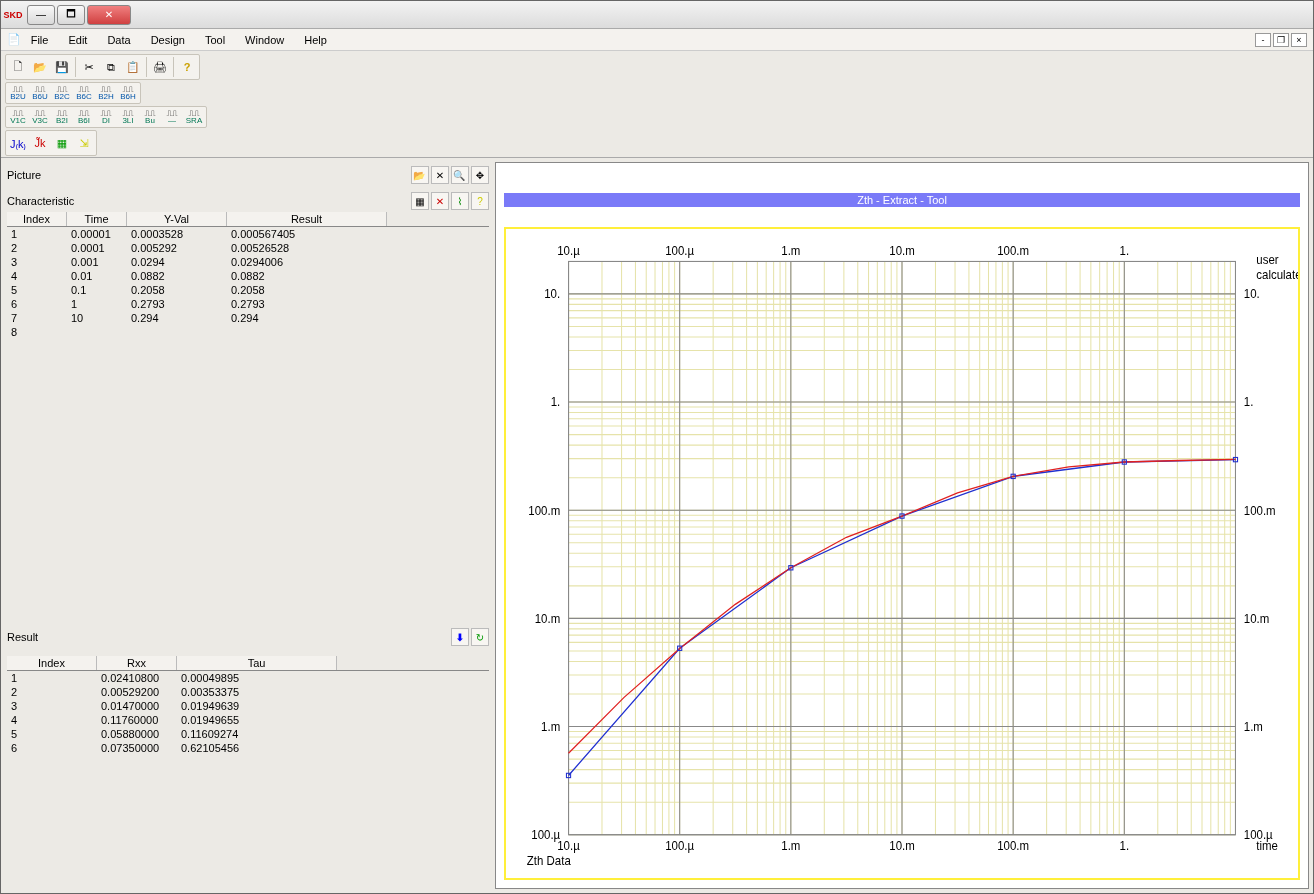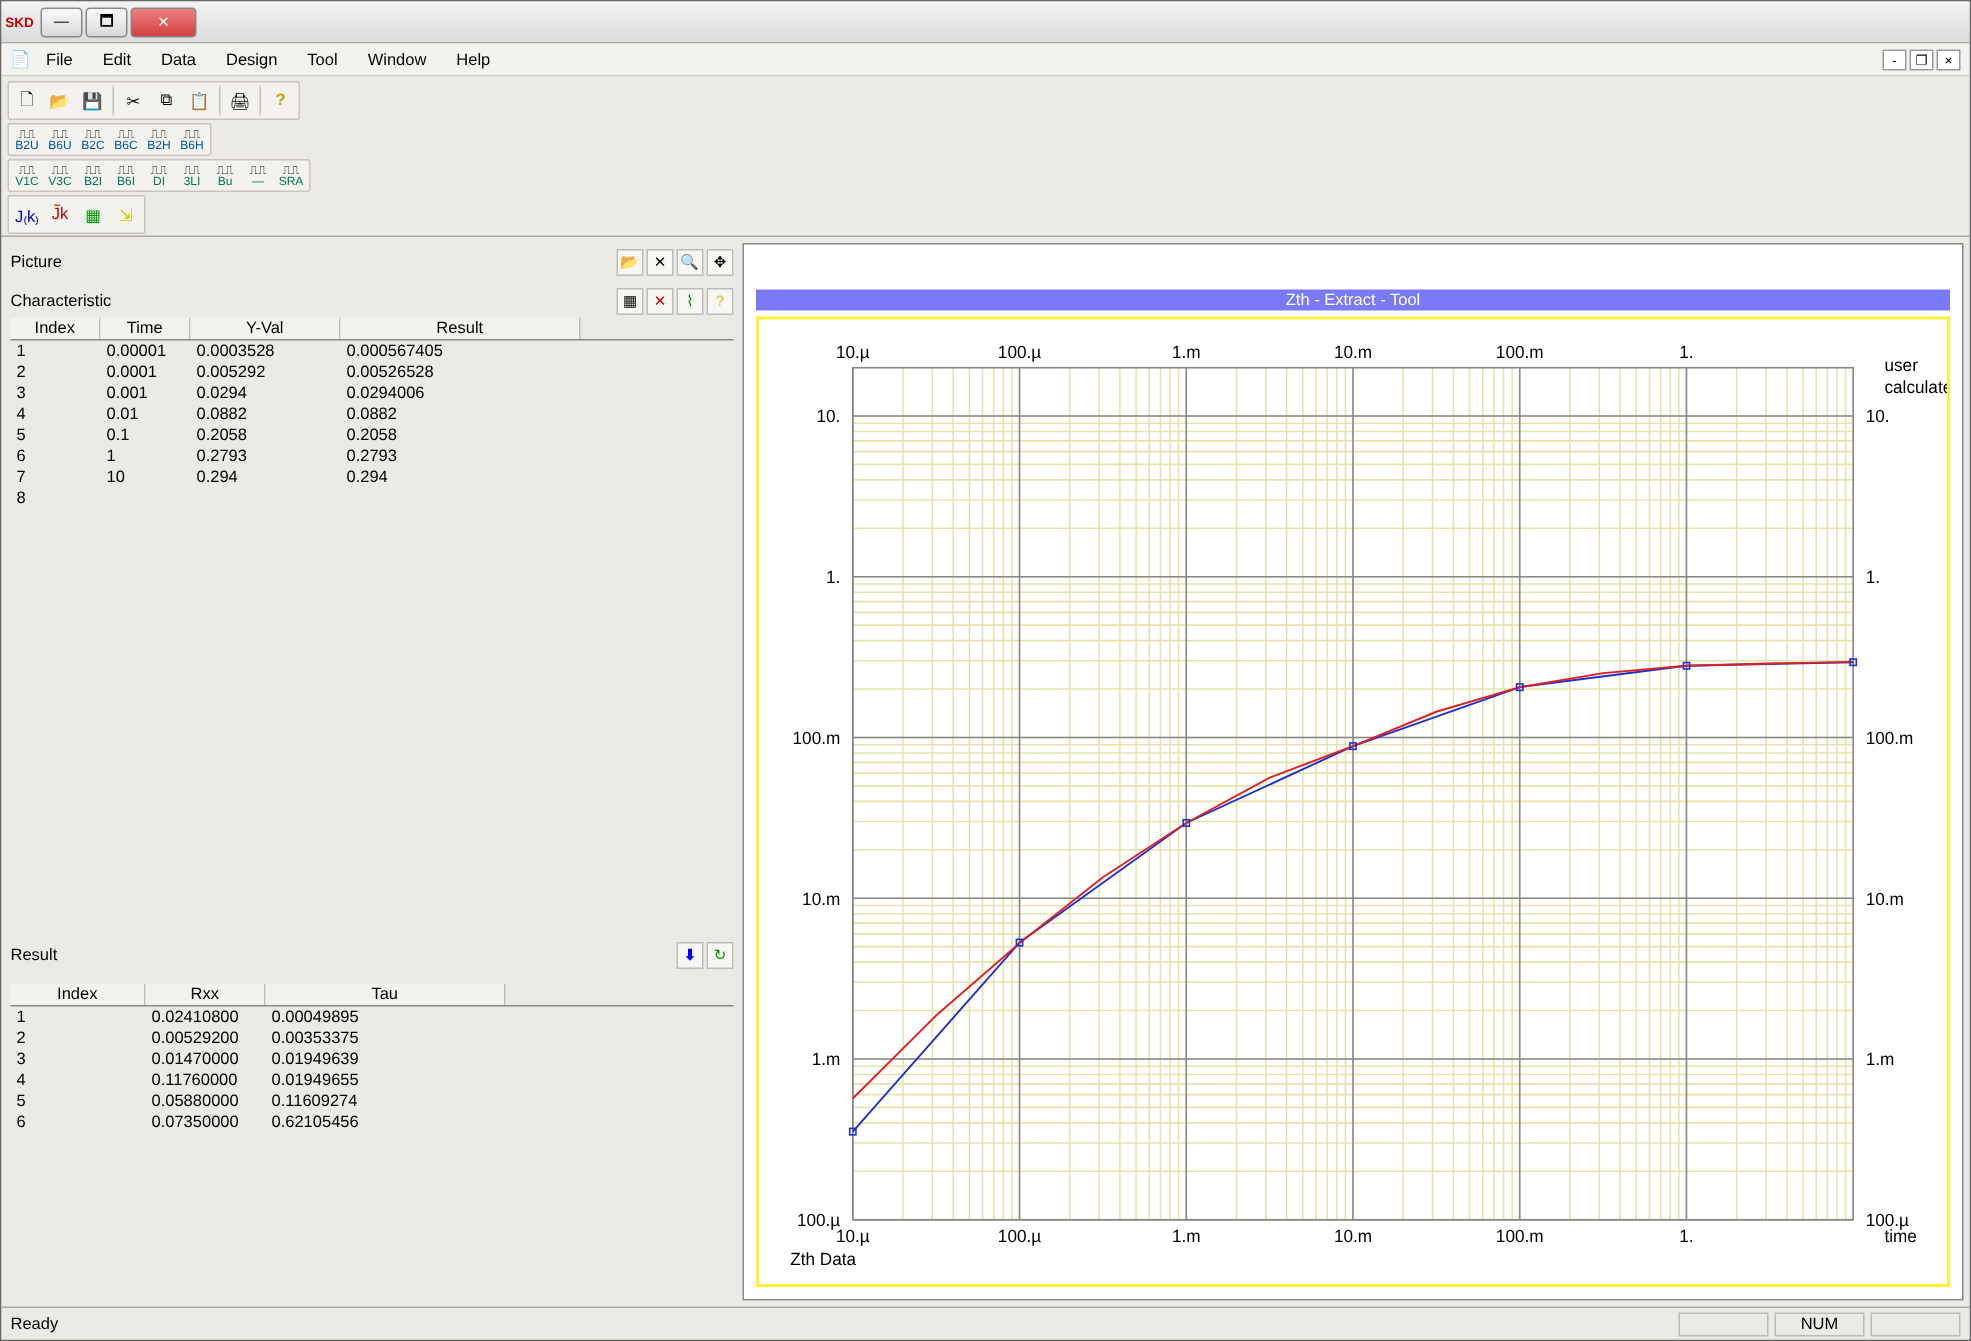--- a/index.html
+++ b/index.html
@@ -31,21 +31,21 @@
 .tblhdr div { padding:1px 4px; background:#f4f2ee; }
 .row { display:flex; }
 .row div { padding:0 4px; height:14px; line-height:14px; }
 .c-idx{width:60px}.c-tm{width:60px}.c-yv{width:100px}.c-res{width:160px}
 .r-idx{width:90px}.r-rxx{width:80px}.r-tau{width:160px}
 .char-body { height:395px; }
 .res-body { height:128px; }
 .rightpane { flex:1; display:flex; padding:2px;text-align:center; }
 .chart-area { flex:1; background:#fff; border:1px solid #888; display:flex; flex-direction:column; padding:30px 8px 8px 8px; }
 .chart-title { background:#7a7af8; color:#fff; padding:1px 4px; font-size:11px; }
-.chart-plot { flex:1; border:2px solid #ffef3a; position:relative; margin-top:4px; }
+.chart-plot { flex:1; border:2px solid #ffef3a; position:relative; margin-top:20px; }
 .status { height:22px; background:#eceae5; border-top:1px solid #aaa; display:flex; align-items:center; padding:0 6px; font-size:11px; }
 .status .sflex { flex:1; }
 .status .sbox { width:60px; border:1px solid #bbb; height:16px; margin-left:4px; display:flex; align-items:center; justify-content:center; }
 svg.plot { width:100%; height:100%; }
 .glabel { font-size:11px; fill:#000; }
 .gridline { stroke:#e6e3aa; stroke-width:1; }
 .majorgrid { stroke:#888; stroke-width:1; }
 .curve { fill:none; stroke-width:1.2; }
 .hdr-border{border-right:1px solid #bbb}
 </style>
@@ -485,21 +485,14 @@
               <text x="720" y="46" class="glabel" text-anchor="start">calculated</text>
               <text x="778" y="48" class="glabel" fill="#e02020">×</text>
               <text x="720" y="574" class="glabel" text-anchor="start">time</text>
               <text x="20" y="588" class="glabel" text-anchor="start">Zth Data</text>
             </svg>
         </div>
       </div>
     </div>
   </div>
 
-  <div class="status">
-    <span>Ready</span>
-    <span class="sflex"></span>
-    <div class="sbox"></div>
-    <div class="sbox">NUM</div>
-    <div class="sbox"></div>
-  </div>
 
 </div>
 
 </body></html>

